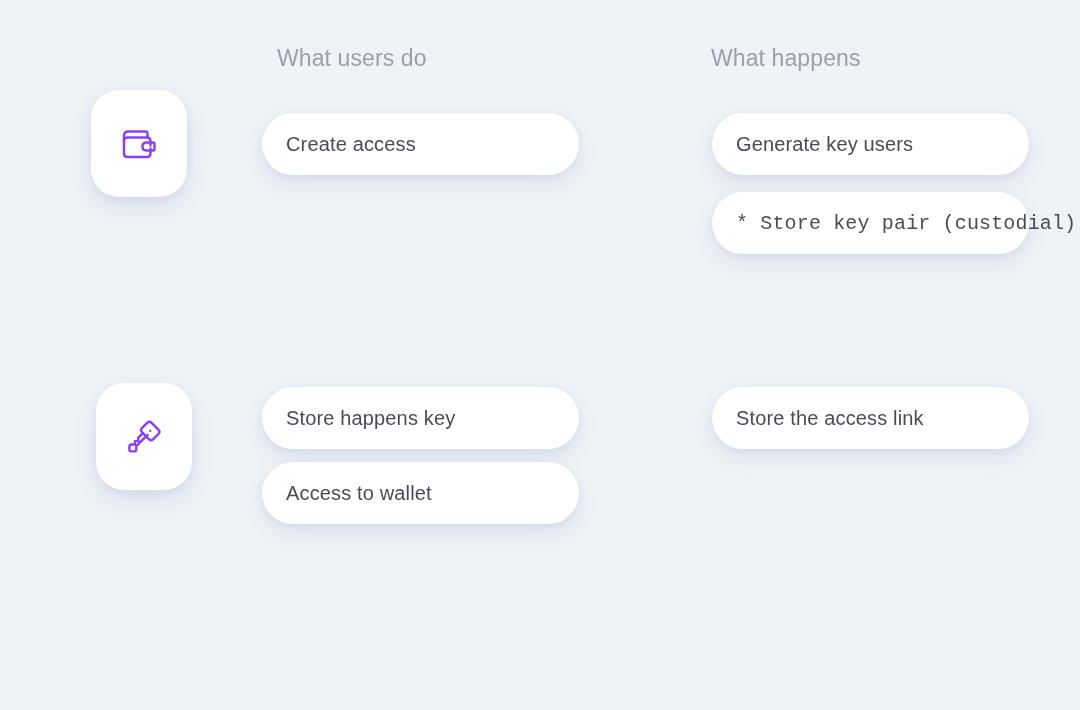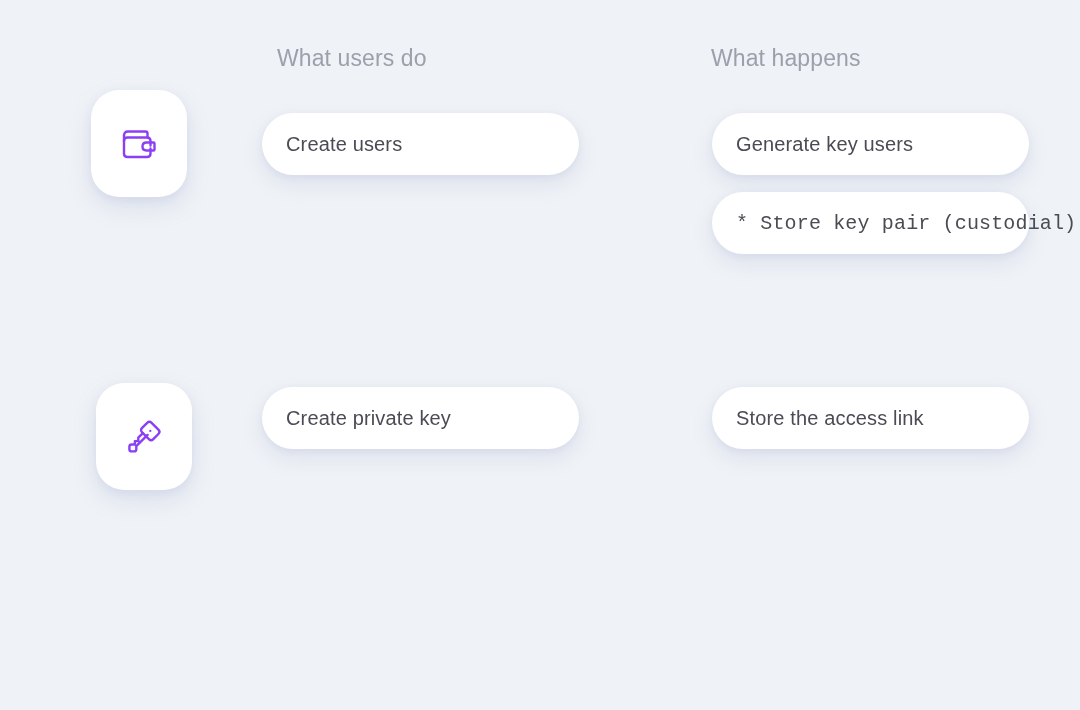--- a/index.html
+++ b/index.html
@@ -118,27 +118,30 @@
         <path d="M31.6 9.8 L38.4 16.6 Q40.6 18.8 38.4 21 L33.3 26.1 Q31.1 28.3 28.9 26.1 L22.1 19.3 Q19.9 17.1 22.1 14.9 L27.2 9.8 Q29.4 7.6 31.6 9.8 Z"></path>
 
         <path d="M22.9 20.1 L18.3 24.7 L18.3 28.1 L14.9 28.1 L14.9 31.5 L11.6 31.5 Q9.4 31.5 9.4 33.7 L9.4 36.2 Q9.4 38.4 11.6 38.4 L14.1 38.4 Q16.3 38.4 16.3 36.2 L16.3 33.2 L27.6 21.9"></path>
 
         <circle cx="30.3" cy="17.9" r="1.15" fill="#8b3ff5" stroke="none"></circle>
       </svg>
     </span>
   </div>
 
   <div class="pill col-left" id="pill-create-wallet">
-    <span class="pill-label">Create users</span>
+    <span class="pill-label">Create access</span>
   </div>
 
   <div class="pill col-left" id="pill-store-priv-key">
-    <span class="pill-label">Create private key</span>
+    <span class="pill-label">Store happens key</span>
   </div>
 
+  <div class="pill col-left" id="pill-access-wallet">
+    <span class="pill-label">Access to wallet</span>
+  </div>
 
   <div class="pill col-right" id="pill-generate-keypair">
     <span class="pill-label">Generate key users</span>
   </div>
 
   <div class="pill col-right" id="pill-store-keypair">
     <span class="pill-label">* Store key pair (custodial)</span>
   </div>
 
 

